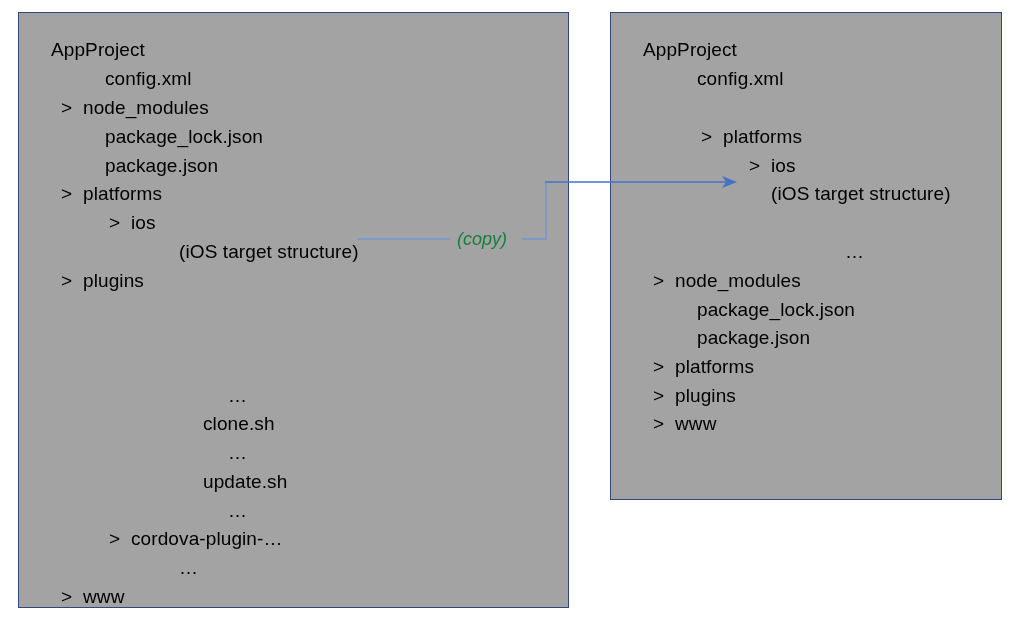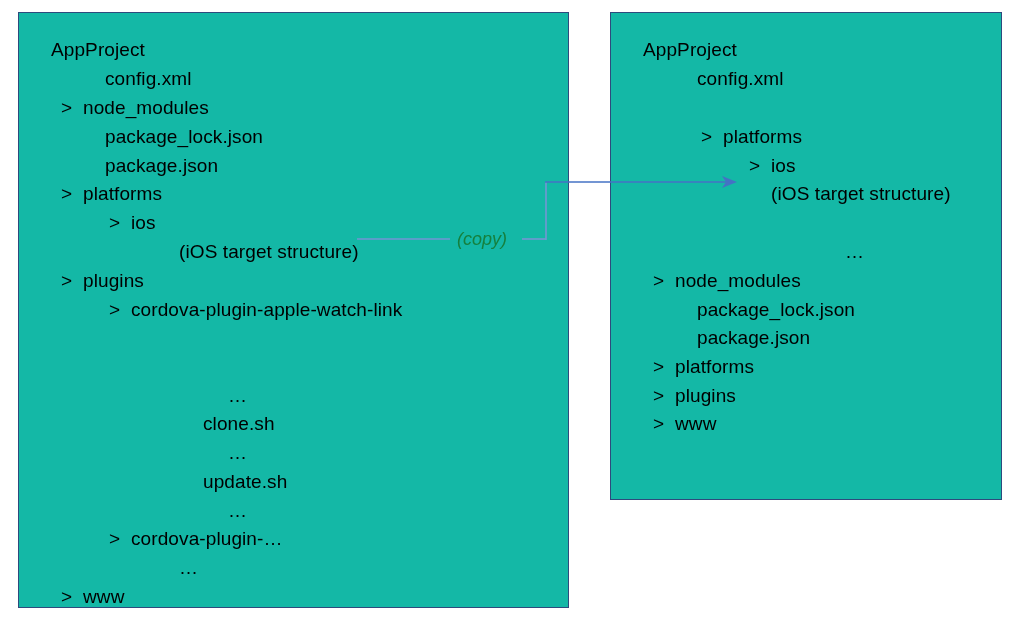--- a/index.html
+++ b/index.html
@@ -8,21 +8,21 @@
     background:#ffffff;
     font-family:"Liberation Sans", sans-serif;
     overflow:hidden;
     position:relative;
   }
   .canvas{position:absolute;inset:0;}
 
   .panel{
     position:absolute;
     border:1px solid #2E4A7D;
-    background:#14b8a6;
+    background:#a3a3a3;
     box-sizing:border-box;
   }
   #panel-left{left:18px;top:12px;width:551px;height:596px;}
   #panel-right{left:610px;top:12px;width:392px;height:488px;}
 
   .tree{position:absolute;left:0;top:0;width:100%;height:100%;}
 
   .row{
     position:absolute;
     left:0;
@@ -59,21 +59,20 @@
     <div class="tree" id="left-tree">
         <div class="row" style="top: 27px; padding-left: 10px;"><span class="chev"></span><span>AppProject</span></div>
         <div class="row" style="top: 56px; padding-left: 64px;"><span class="chev"></span><span>config.xml</span></div>
         <div class="row" style="top: 85px; padding-left: 42px;"><span class="chev">&gt;</span><span>node_modules</span></div>
         <div class="row" style="top: 114px; padding-left: 64px;"><span class="chev"></span><span>package_lock.json</span></div>
         <div class="row" style="top: 143px; padding-left: 64px;"><span class="chev"></span><span>package.json</span></div>
         <div class="row" style="top: 171px; padding-left: 42px;"><span class="chev">&gt;</span><span>platforms</span></div>
         <div class="row" style="top: 200px; padding-left: 90px;"><span class="chev">&gt;</span><span>ios</span></div>
         <div class="row" style="top: 229px; padding-left: 138px;"><span class="chev"></span><span>(iOS target structure)</span></div>
         <div class="row" style="top: 258px; padding-left: 42px;"><span class="chev">&gt;</span><span>plugins</span></div>
-        <div class="row" style="top: 287px; padding-left: 90px;"><span class="chev">&gt;</span><span>cordova-plugin-apple-watch-link</span></div>
         <div class="row is-dots" style="top: 373px; padding-left: 187px;"><span class="chev"></span><span>…</span></div>
         <div class="row" style="top: 401px; padding-left: 162px;"><span class="chev"></span><span>clone.sh</span></div>
         <div class="row is-dots" style="top: 430px; padding-left: 187px;"><span class="chev"></span><span>…</span></div>
         <div class="row" style="top: 459px; padding-left: 162px;"><span class="chev"></span><span>update.sh</span></div>
         <div class="row is-dots" style="top: 488px; padding-left: 187px;"><span class="chev"></span><span>…</span></div>
         <div class="row" style="top: 516px; padding-left: 90px;"><span class="chev">&gt;</span><span>cordova-plugin-…</span></div>
         <div class="row is-dots" style="top: 545px; padding-left: 138px;"><span class="chev"></span><span>…</span></div>
         <div class="row" style="top: 574px; padding-left: 42px;"><span class="chev">&gt;</span><span>www</span></div>
       </div>
   </div>

